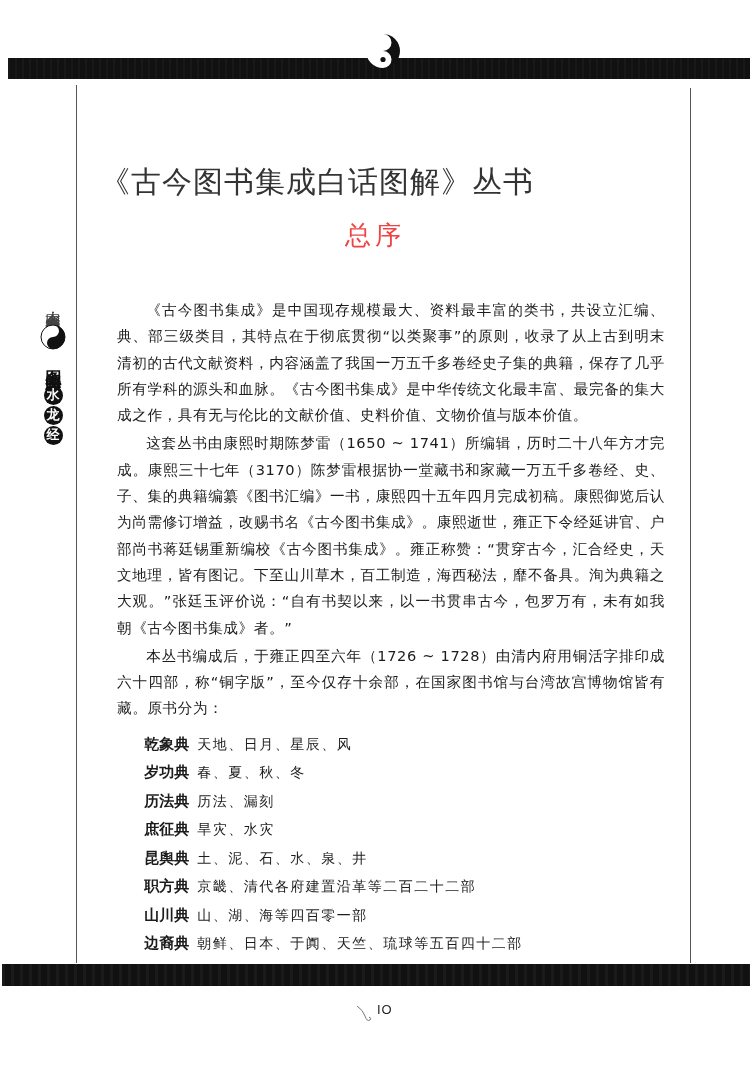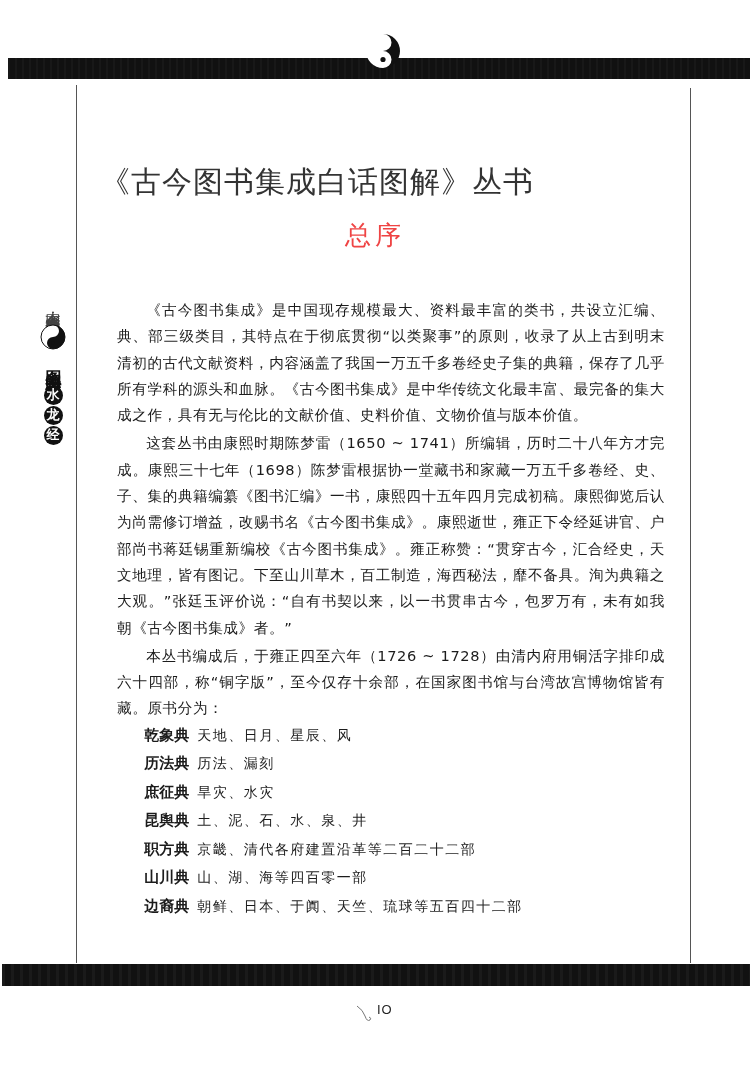--- a/index.html
+++ b/index.html
@@ -54,21 +54,21 @@
     margin-bottom:1px;
   }
 
   .body-text {
     position:absolute; left:115px; top:295px; width:552px;
     font-family:"DejaVu Sans", sans-serif; font-size:14.6px; line-height:26.3px; color:#1c1c1c;
     text-align:justify; letter-spacing:0.6px;
   }
   .body-text p { margin:2px; text-indent:2em; }
   .list { list-style:none; margin:2px 0 0 0; padding:0 0 0 2em; }
-  .list li { height:28.5px; line-height:22px; white-space:nowrap; }
+  .list li { height:28.5px; line-height:40px; white-space:nowrap; }
   .list .k { font-weight:bold; font-size:15px; margin-right:8px; letter-spacing:0; }
   .list .v { font-size:14px; letter-spacing:1.5px; }
 
   .page-num {
     position:absolute; left:377px; top:1002px; font-family:Liberation Sans, sans-serif;
     font-size:13px; color:#222; letter-spacing:1px;
   }
   .page-flourish { position:absolute; left:355px; top:1000px; width:22px; height:28px; }
 </style>
 </head>
@@ -99,24 +99,25 @@
   <div class="side-volume">图解中国古代水文学·</div>
   <div class="side-badge">
     <span>水</span>
     <span>龙</span>
     <span>经</span>
   </div>
 </div>
 
 <div class="body-text">
   <p>《古今图书集成》是中国现存规模最大、资料最丰富的类书，共设立汇编、典、部三级类目，其特点在于彻底贯彻“以类聚事”的原则，收录了从上古到明末清初的古代文献资料，内容涵盖了我国一万五千多卷经史子集的典籍，保存了几乎所有学科的源头和血脉。《古今图书集成》是中华传统文化最丰富、最完备的集大成之作，具有无与伦比的文献价值、史料价值、文物价值与版本价值。</p>
-  <p>这套丛书由康熙时期陈梦雷（1650 ~ 1741）所编辑，历时二十八年方才完成。康熙三十七年（1698）陈梦雷根据协一堂藏书和家藏一万五千多卷经、史、子、集的典籍编纂《图书汇编》一书，康熙四十五年四月完成初稿。康熙御览后认为尚需修订增益，改赐书名《古今图书集成》。康熙逝世，雍正下令经延讲官、户部尚书蒋廷锡重新编校《古今图书集成》。雍正称赞：“贯穿古今，汇合经史，天文地理，皆有图记。下至山川草木，百工制造，海西秘法，靡不备具。洵为典籍之大观。”张廷玉评价说：“自有书契以来，以一书贯串古今，包罗万有，未有如我朝《古今图书集成》者。”</p>
+  <p>这套丛书由康熙时期陈梦雷（1650 ~ 1741）所编辑，历时二十八年方才完成。康熙三十七年（3170）陈梦雷根据协一堂藏书和家藏一万五千多卷经、史、子、集的典籍编纂《图书汇编》一书，康熙四十五年四月完成初稿。康熙御览后认为尚需修订增益，改赐书名《古今图书集成》。康熙逝世，雍正下令经延讲官、户部尚书蒋廷锡重新编校《古今图书集成》。雍正称赞：“贯穿古今，汇合经史，天文地理，皆有图记。下至山川草木，百工制造，海西秘法，靡不备具。洵为典籍之大观。”张廷玉评价说：“自有书契以来，以一书贯串古今，包罗万有，未有如我朝《古今图书集成》者。”</p>
   <p>本丛书编成后，于雍正四至六年（1726 ~ 1728）由清内府用铜活字排印成六十四部，称“铜字版”，至今仅存十余部，在国家图书馆与台湾故宫博物馆皆有藏。原书分为：</p>
   <ul class="list">
     <li><span class="k">乾象典</span><span class="v">天地、日月、星辰、风</span></li>
+    <li><span class="k">岁功典</span><span class="v">春、夏、秋、冬</span></li>
     <li><span class="k">历法典</span><span class="v">历法、漏刻</span></li>
     <li><span class="k">庶征典</span><span class="v">旱灾、水灾</span></li>
     <li><span class="k">昆舆典</span><span class="v">土、泥、石、水、泉、井</span></li>
     <li><span class="k">职方典</span><span class="v">京畿、清代各府建置沿革等二百二十二部</span></li>
     <li><span class="k">山川典</span><span class="v">山、湖、海等四百零一部</span></li>
     <li><span class="k">边裔典</span><span class="v">朝鲜、日本、于阗、天竺、琉球等五百四十二部</span></li>
   </ul>
 </div>
 
 <div class="bottom-bar"></div>

